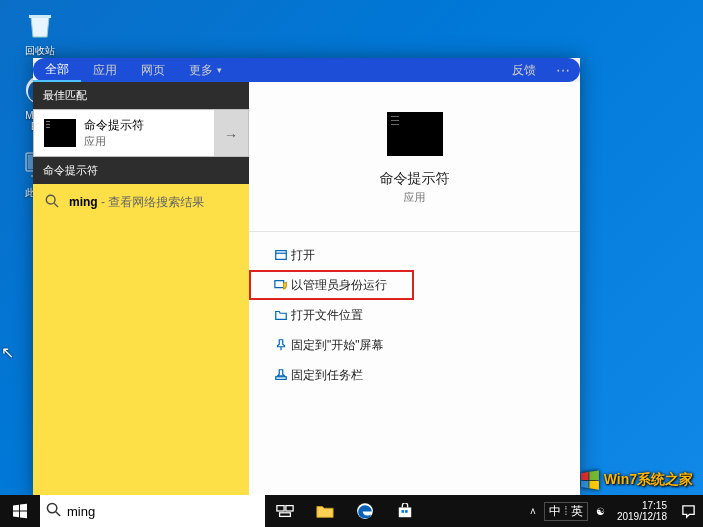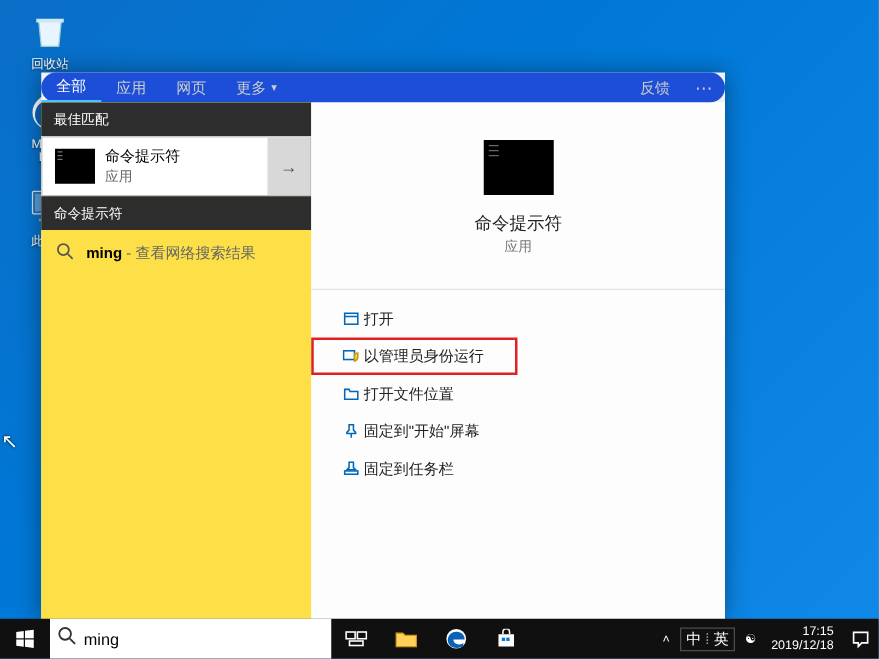--- a/index.html
+++ b/index.html
@@ -87,20 +87,29 @@
       <svg width="34" height="30" viewBox="0 0 34 30">
           <rect x="3" y="2" width="28" height="18" rx="1" fill="#2a6fb0" stroke="#cfe6f7"></rect>
           <rect x="5" y="4" width="24" height="14" fill="#5aa0de"></rect>
           <rect x="12" y="21" width="10" height="3" fill="#8aa"></rect>
           <rect x="8" y="24" width="18" height="2" fill="#8aa"></rect>
         </svg>
     </div>
     <div class="lbl">此电脑</div>
   </div>
 
+  <div class="watermark">
+    <svg width="22" height="22" viewBox="0 0 32 32">
+        <path d="M3 6l11-2v12H3z" fill="#e33"></path>
+        <path d="M15 4l14-2v14H15z" fill="#7b3"></path>
+        <path d="M3 17h11v11L3 26z" fill="#39d"></path>
+        <path d="M15 17h14v13l-14-2z" fill="#fc0"></path>
+      </svg>
+    <span>Win7系统之家</span>
+  </div>
   <div class="cursor">↖</div>
 </div>
 
 <div class="search-flyout">
   <div class="sf-tabs">
     <div class="sf-tab active">全部</div>
     <div class="sf-tab">应用</div>
     <div class="sf-tab">网页</div>
     <div class="sf-tab">
         <span>更多</span>

